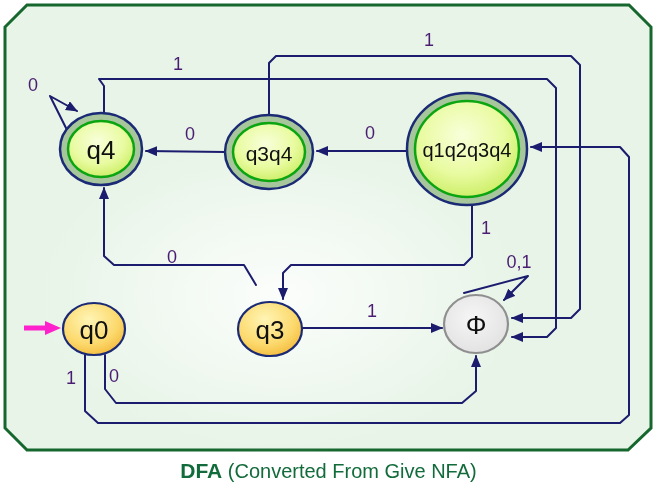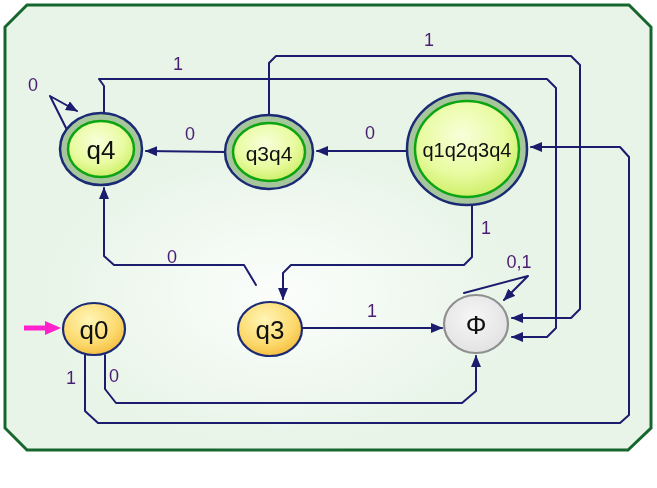--- a/index.html
+++ b/index.html
@@ -89,13 +89,14 @@
       <g>
         <ellipse cx="270" cy="329" rx="32" ry="27" fill="url(#gYellow)" stroke="#1b2a75" stroke-width="2.2"></ellipse>
         <text x="270" y="330" text-anchor="middle" dominant-baseline="central" font-size="26" class="slabel">q3</text>
       </g>
       <g>
         <ellipse cx="476" cy="324" rx="32" ry="29" fill="url(#gGray)" stroke="#8f8f8f" stroke-width="2.2"></ellipse>
         <text x="476" y="325" text-anchor="middle" dominant-baseline="central" font-size="26" class="slabel">Φ</text>
       </g>
       <line x1="24" y1="328" x2="45" y2="328" stroke="#ff22cc" stroke-width="5" marker-end="url(#arrStart)"></line>
     </svg>
+  <div class="caption"><span class="cap-bold">DFA</span><span> (Converted From Give NFA)</span></div>
 </div>
 
 </body></html>

